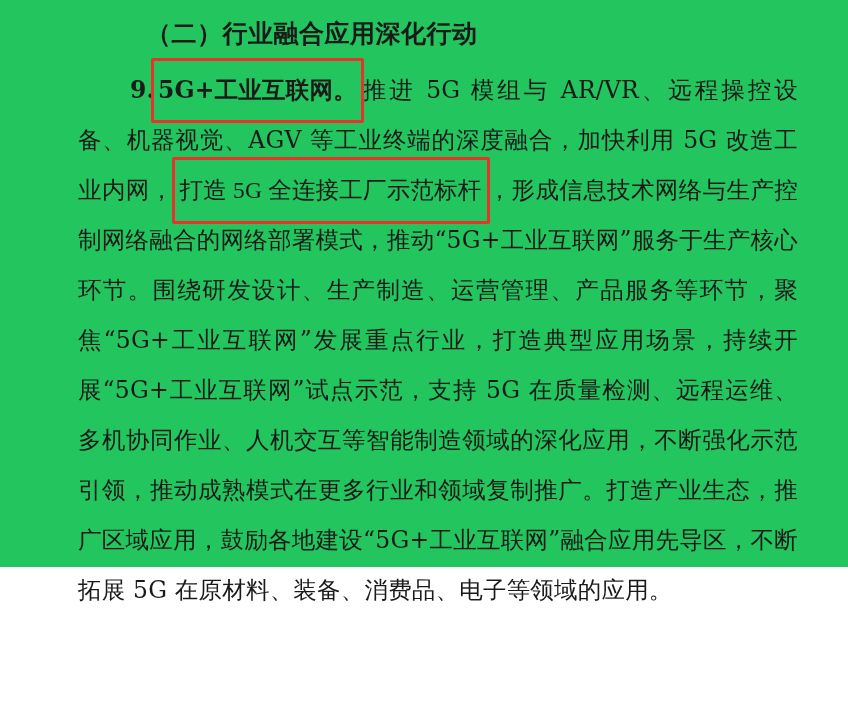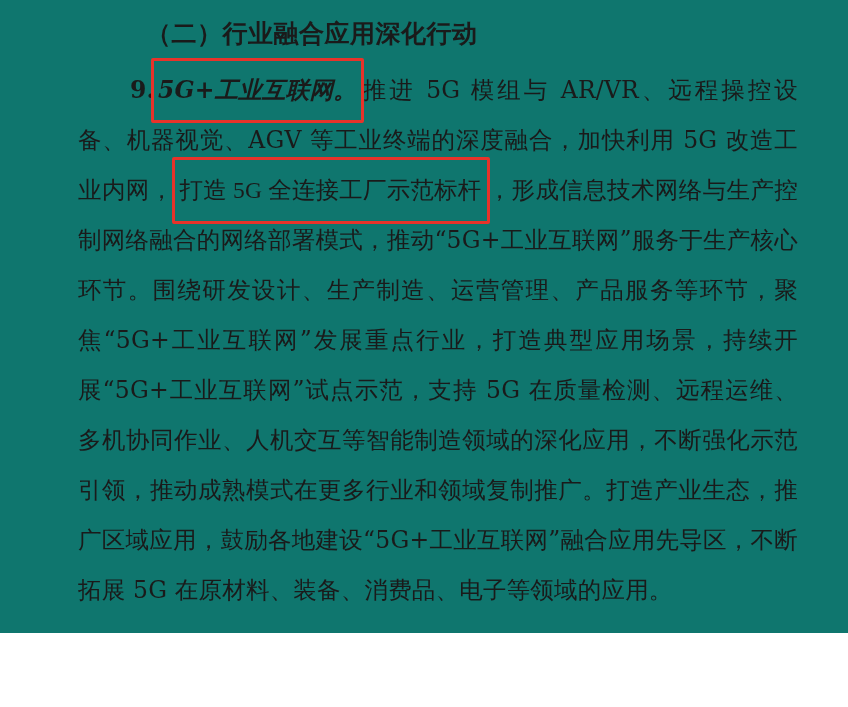--- a/index.html
+++ b/index.html
@@ -10,22 +10,22 @@
   body {
     width: 848px;
     height: 707px;
     overflow: hidden;
     font-family: "DejaVu Serif", "Liberation Serif", serif;
     color: #1a1a1a;
   }
   #page {
     position: relative;
     width: 848px;
-    height: 633px;
-    background: #0f766e;
+    height: 567px;
+    background: #22c55e;
   }
   .doc {
     position: absolute;
     left: 78px;
     top: 18px;
     width: 720px;
   }
   .heading {
     font-size: 25px;
     font-weight: bold;
@@ -47,21 +47,20 @@
     width: 52px;
   }
   .num {
     font-weight: bold;
   }
   .boxed {
     position: relative;
     display: inline-block;
     padding: 0 3px;
     font-weight: bold;
-    font-style: italic;
   }
   .boxed::after {
     content: "";
     position: absolute;
     left: -4px;
     right: -4px;
     top: -7px;
     bottom: -8px;
     border: 3px solid #e8332a;
     border-radius: 2px;

